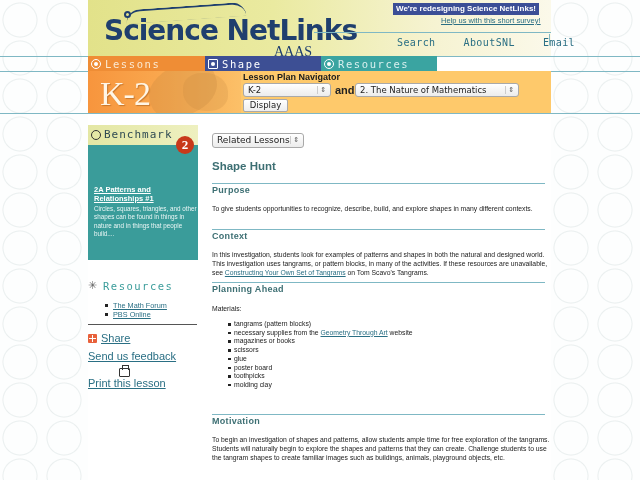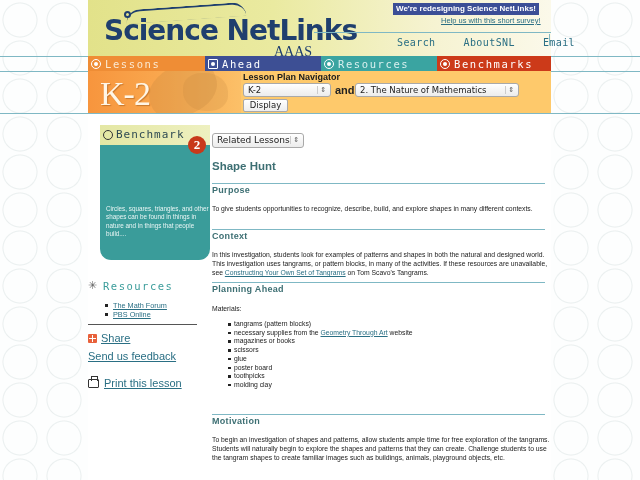--- a/index.html
+++ b/index.html
@@ -96,21 +96,21 @@
   #and-label { position: absolute; left: 247px; top: 13px; font-weight: bold; font-size: 11px; color: #222; }
   #benchmark-select { left: 267px; top: 12px; width: 164px; }
   #display-button {
     position: absolute; left: 155px; top: 28px; width: 45px; height: 13px;
     border: 1px solid #a9a9a9; border-radius: 2px; background: linear-gradient(#ffffff, #ededed);
     font-family: "DejaVu Sans", sans-serif; font-size: 8.5px; color: #222; text-align: center; line-height: 11px;
   }
 
   
   #sidebar { position: absolute; left: 88px; top: 125px; width: 110px; }
-  #bench-card { position: absolute; left: 12px; top: 0; width: 110px; height: 135px; background: #3a9c9a; border-radius: 11px; }
+  #bench-card { position: absolute; left: 0; top: 0; width: 110px; height: 135px; background: #3a9c9a; }
   #bench-head { position: absolute; left: 0; top: 0; width: 110px; height: 20px; background: linear-gradient(90deg, #e4e7a4, #eef0c0); }
   #bench-head-ico { position: absolute; left: 3px; top: 5px; width: 10px; height: 10px; border: 1.5px solid #333; border-radius: 50%; }
   #bench-head-label { position: absolute; left: 16px; top: 3px; font-family: "DejaVu Sans Mono", monospace; font-size: 11px; color: #2f4a52; letter-spacing: 1px; }
   #bench-num {
     position: absolute; left: 88px; top: 11px; width: 18px; height: 18px; border-radius: 50%;
     background: #c8391a; color: #fff; font-family: "Liberation Serif", serif; font-weight: bold; font-size: 13px; text-align: center; line-height: 18px;
   }
   #bench-title {
     position: absolute; left: 7px; top: 22px; width: 100px;
     font-family: "Liberation Serif", serif; font-size: 14.5px; line-height: 15px; color: #fff;
@@ -128,21 +128,21 @@
   #resources-list { position: absolute; left: 17px; top: 176px; list-style: none; }
   #resources-list li { font-size: 7.3px; line-height: 9px; color: #2a6f84; text-decoration: underline; position: relative; padding-left: 8px; }
   #resources-list li::before { content: ""; position: absolute; left: 0; top: 3px; width: 3px; height: 3px; background: #222; }
   #sidebar-rule { position: absolute; left: 0; top: 199px; width: 109px; height: 1px; background: #555; }
   #share-row { position: absolute; left: 0; top: 207px; display: flex; align-items: center; }
   #share-ico { width: 9px; height: 9px; background: #e8613b; border-radius: 1px; position: relative; margin-right: 4px; }
   #share-ico::before { content: ""; position: absolute; left: 4px; top: 1px; width: 1px; height: 7px; background: #fff; }
   #share-ico::after { content: ""; position: absolute; left: 1px; top: 4px; width: 7px; height: 1px; background: #fff; }
   #share-link, #feedback-link, #print-link { font-size: 11px; color: #2a6f84; text-decoration: underline; }
   #feedback-link { position: absolute; left: 0; top: 225px; }
-  #print-row { position: absolute; left: 0; top: 252px; display: flex; align-items: center; }
+  #print-row { position: absolute; left: 0; top: 243px; display: flex; align-items: center; flex-direction: column; }
   #print-ico { width: 11px; height: 9px; border: 1px solid #333; border-radius: 1px; position: relative; margin-right: 5px; }
   #print-ico::before { content: ""; position: absolute; left: 2px; top: -4px; width: 5px; height: 4px; border: 1px solid #333; border-bottom: none; }
 
   
   #main { position: absolute; left: 212px; top: 133px; width: 333px; }
   #related-select { position: absolute; left: 0; top: 0; width: 92px; height: 15px; font-size: 9px; line-height: 13px; }
   #lesson-title { position: absolute; left: 0; top: 27px; font-weight: bold; font-size: 11.5px; color: #3d6f73; }
   .sec-rule { position: absolute; left: 0; width: 333px; height: 1px; background: #7fb8c4; }
   .sec-head { position: absolute; left: 0; font-weight: bold; font-size: 9px; color: #3d6f73; letter-spacing: 0.3px; }
   .para { position: absolute; left: 0; width: 340px; font-size: 6.8px; line-height: 9px; color: #222; }
@@ -177,29 +177,25 @@
   <div class="top-links-end"></div>
 </div>
 
 <div id="navbar">
   <div class="nav-tab" id="tab-lessons">
     <span class="ico"></span>
     <span>Lessons</span>
   </div>
   <div class="nav-tab" id="tab-tools">
     <span class="ico sq"></span>
-    <span>Ahead</span>
+    <span>Shape</span>
   </div>
   <div class="nav-tab" id="tab-resources">
     <span class="ico"></span>
     <span>Resources</span>
-  </div>
-  <div class="nav-tab" id="tab-benchmarks">
-    <span class="ico"></span>
-    <span>Benchmarks</span>
   </div>
 </div>
 
 <div id="navigator">
   <div id="k2-panel">
     <div class="butterfly"></div>
     <div class="butterfly2"></div>
     <div id="k2-label">K-2</div>
   </div>
   <div id="navigator-title">Lesson Plan Navigator</div>
@@ -217,20 +213,21 @@
   <button id="display-button">Display</button>
 </div>
 
 <div id="sidebar">
   <div id="bench-card">
     <div id="bench-head">
       <span id="bench-head-ico"></span>
       <span id="bench-head-label">Benchmark</span>
     </div>
     <div id="bench-num">2</div>
+    <a id="bench-link">2A Patterns and Relationships #1</a>
     <div id="bench-desc">Circles, squares, triangles, and other shapes can be found in things in nature and in things that people build....</div>
   </div>
 
   <div id="resources-head">
     <span id="resources-ico"></span>
     <span id="resources-label">Resources</span>
   </div>
   <ul id="resources-list">
     <li>The Math Forum</li>
     <li>PBS Online</li>

